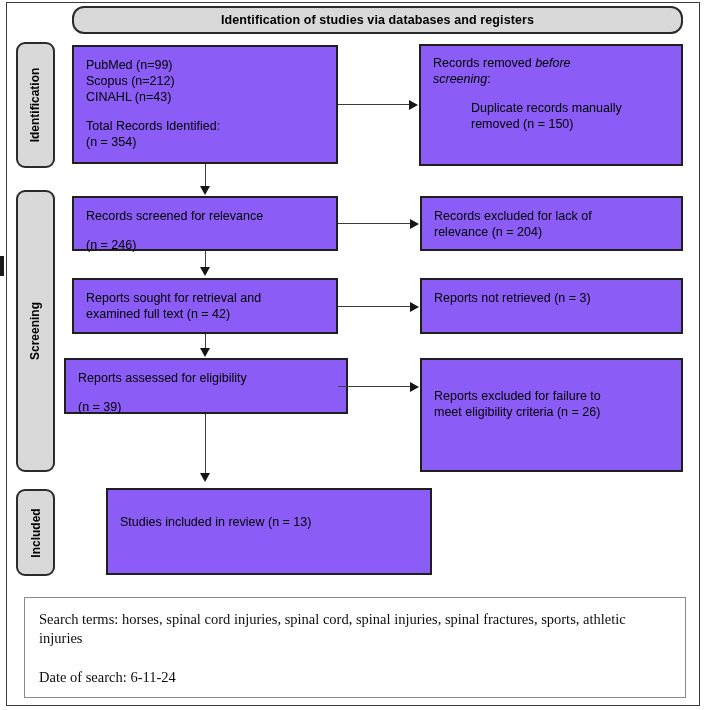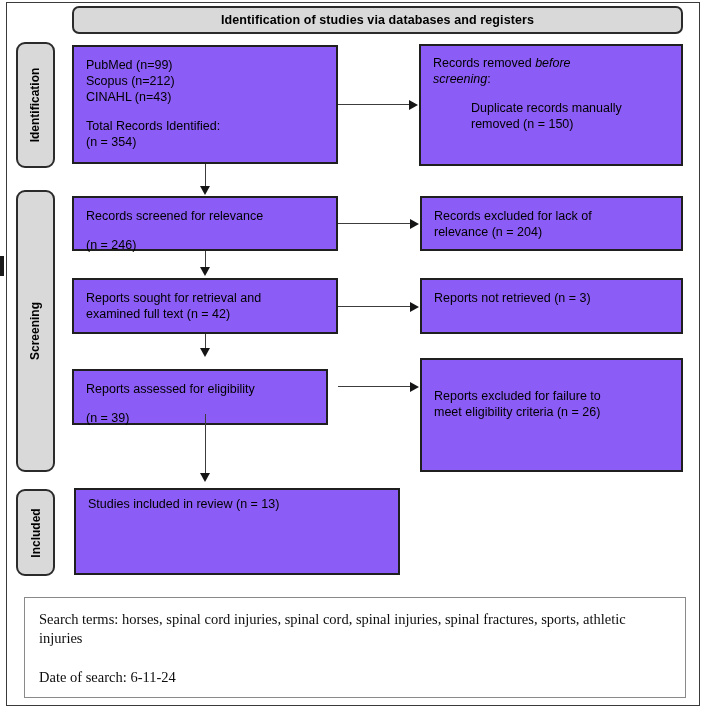--- a/index.html
+++ b/index.html
@@ -31,21 +31,21 @@
     background:#1b1b1b;
   }
 
   
   .banner{
     position:absolute;
     left:72px; top:6px;
     width:611px; height:28px;
     background:#d9d9d9;
     border:2px solid #2b2b2b;
-    border-radius:7px;
+    border-radius:12px;
     box-sizing:border-box;
     display:flex;
     align-items:center;
     justify-content:center;
   }
   .banner-text{
     font-size:12.5px;
     font-weight:bold;
     color:#000;
     letter-spacing:0.1px;
@@ -89,34 +89,34 @@
   .box p.gap{ margin-top:13px; }
   .box p.indent{ padding-left:38px; }
   .box .it{ font-style:italic; }
 
   #box-identified      { left:72px;  top:45px;  width:266px; height:119px; }
   #box-removed         { left:419px; top:44px;  width:264px; height:122px; }
   #box-screened        { left:72px;  top:196px; width:266px; height:55px;  }
   #box-excluded-relev  { left:420px; top:196px; width:263px; height:55px;  }
   #box-sought          { left:72px;  top:278px; width:266px; height:56px;  }
   #box-not-retrieved   { left:420px; top:278px; width:263px; height:56px;  }
-  #box-assessed        { left:72px;  top:358px; width:256px; height:56px;margin-top:11px;  }
+  #box-assessed        { left:64px;  top:358px; width:284px; height:56px;  }
   #box-excluded-elig   { left:420px; top:358px; width:263px; height:114px; }
   #box-included        { left:74px;  top:488px; width:326px; height:87px;  }
 
   
   #box-excluded-relev .body,
   #box-not-retrieved  .body,
   #box-excluded-elig  .body,
   #box-included       .body{
     display:block;
   }
   #box-excluded-relev{ display:flex; align-items:center; }
   #box-not-retrieved { display:flex; align-items:flex-start; }
-  #box-included      { display:flex; align-items:flex-start; padding-top:6px;}
+  #box-included      { display:flex; align-items:flex-start; padding-top:24px;margin-left:32px;}
   #box-excluded-elig { padding-top:28px; }
   #box-removed       { padding:9px 12px; }
 
   
   .hline{ position:absolute; height:1px; background:#3c3c3c; }
   .vline{ position:absolute; width:1px; background:#3c3c3c; }
   .arrow-r{
     position:absolute;
     width:0;height:0;
     border-top:5px solid transparent;

